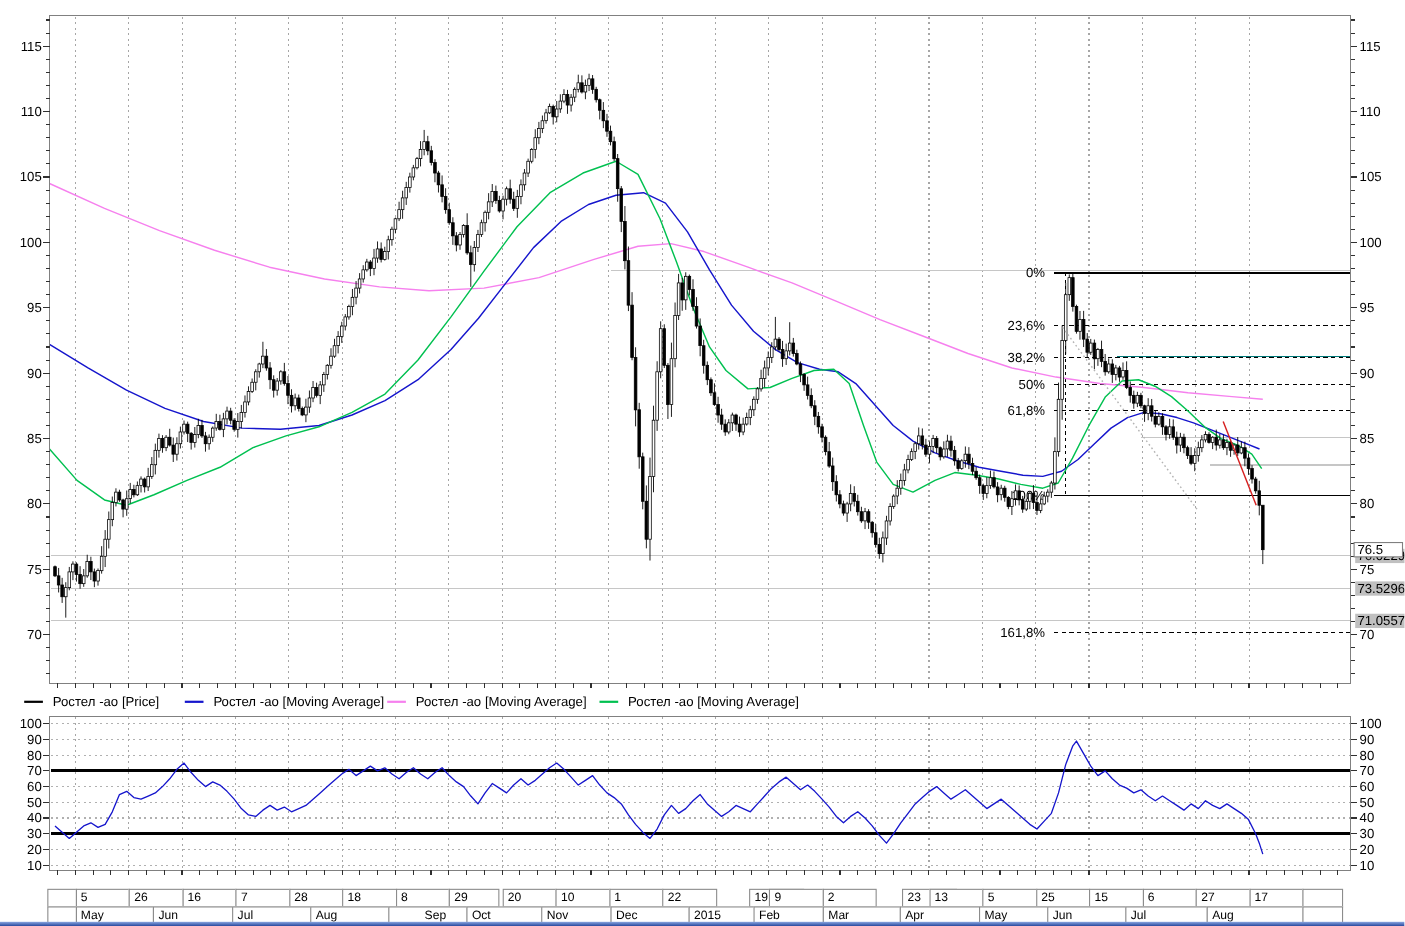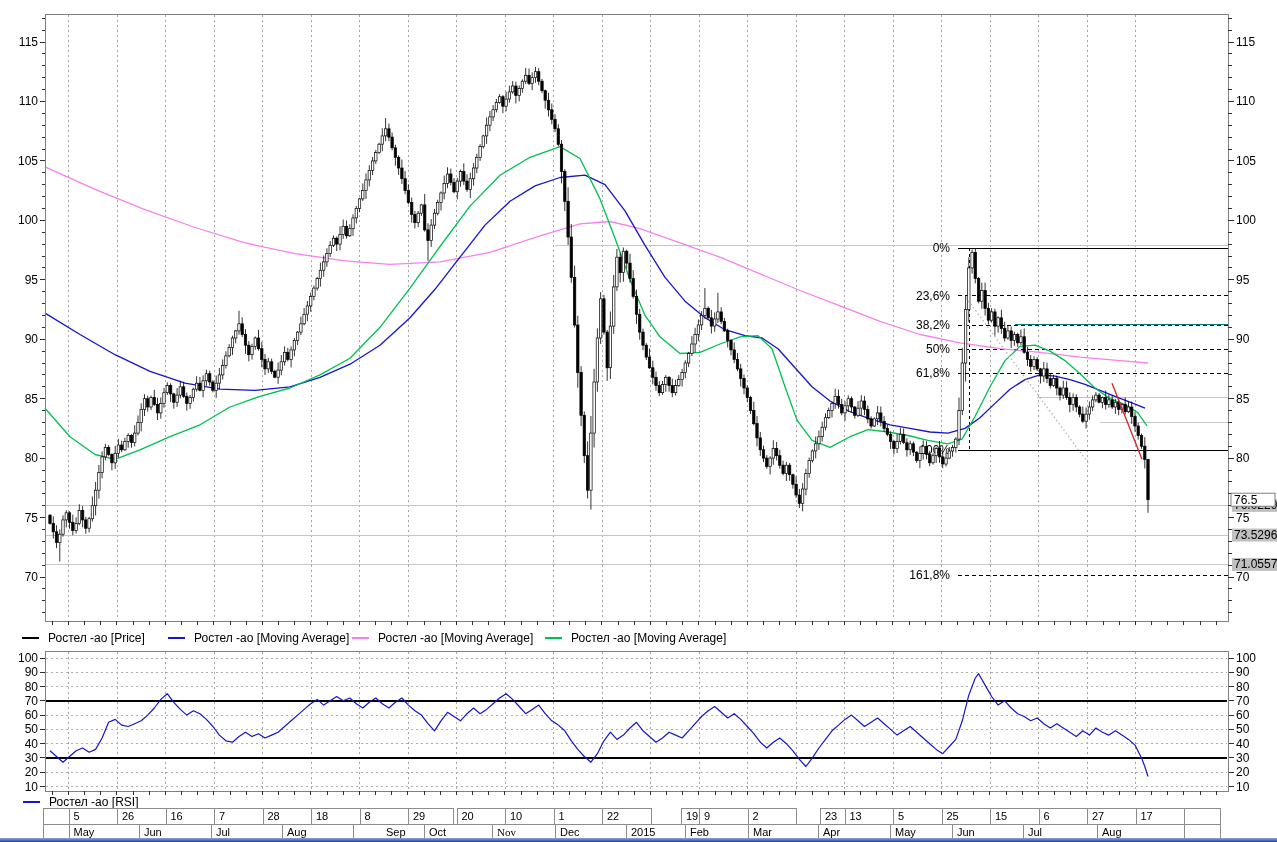--- a/index.html
+++ b/index.html
@@ -797,26 +797,20 @@
     <span class="li" style="left:352px">
       <i class="sw" style="background: rgb(246, 128, 238);"></i>
       <span>Ростел -ао [Moving Average]</span>
     </span>
     <span class="li" style="left:545px">
       <i class="sw" style="background: rgb(0, 192, 80);"></i>
       <span>Ростел -ао [Moving Average]</span>
     </span>
   </div>
 
-  <div class="legend rsi-legend">
-    <span class="li" style="left:23px">
-      <i class="sw" style="background: rgb(21, 21, 204);"></i>
-      <span>Ростел -ао [RSI]</span>
-    </span>
-  </div>
 
   <div id="date-table">
       <div class="cell" style="left: 0px; top: 0px; width: 26.5px;"></div>
       <div class="cell" style="left: 25.5px; top: 0px; width: 49.5px;">5</div>
       <div class="cell" style="left: 74px; top: 0px; width: 49.5px;">26</div>
       <div class="cell" style="left: 122.5px; top: 0px; width: 49.5px;">16</div>
       <div class="cell" style="left: 171px; top: 0px; width: 49.5px;">7</div>
       <div class="cell" style="left: 219.5px; top: 0px; width: 49.5px;">28</div>
       <div class="cell" style="left: 268px; top: 0px; width: 49.5px;">18</div>
       <div class="cell" style="left: 316.5px; top: 0px; width: 49.5px;">8</div>
@@ -837,21 +831,21 @@
       <div class="cell" style="left: 1044px; top: 0px; width: 49.5px;">27</div>
       <div class="cell" style="left: 1092.5px; top: 0px; width: 49.5px;">17</div>
       <div class="cell" style="left: 1141px; top: 0px; width: 37px;"></div>
       <div class="cell" style="left: 0px; top: 16px; width: 26.5px;"></div>
       <div class="cell" style="left: 25.5px; top: 16px; width: 71.5px;">May</div>
       <div class="cell" style="left: 96px; top: 16px; width: 73px;">Jun</div>
       <div class="cell" style="left: 168px; top: 16px; width: 72px;">Jul</div>
       <div class="cell" style="left: 239px; top: 16px; width: 72px;">Aug</div>
       <div class="cell" style="left: 310px; top: 16px; width: 72px; padding-left: 32px;">Sep</div>
       <div class="cell" style="left: 381px; top: 16px; width: 69px;">Oct</div>
-      <div class="cell" style="left: 449px; top: 16px; width: 64px; font-family: Liberation Serif, serif;">Nov</div>
+      <div class="cell" style="left: 449px; top: 16px; width: 64px;">Nov</div>
       <div class="cell" style="left: 512px; top: 16px; width: 72px;">Dec</div>
       <div class="cell" style="left: 583px; top: 16px; width: 82px;">2015</div>
       <div class="cell" style="left: 642px; top: 16px; width: 64px;">Feb</div>
       <div class="cell" style="left: 705px; top: 16px; width: 71px;">Mar</div>
       <div class="cell" style="left: 775px; top: 16px; width: 73px;">Apr</div>
       <div class="cell" style="left: 847px; top: 16px; width: 63px;">May</div>
       <div class="cell" style="left: 909px; top: 16px; width: 72px;">Jun</div>
       <div class="cell" style="left: 980px; top: 16px; width: 75px;">Jul</div>
       <div class="cell" style="left: 1054px; top: 16px; width: 88px;">Aug</div>
       <div class="cell" style="left: 1141px; top: 16px; width: 37px;"></div>

